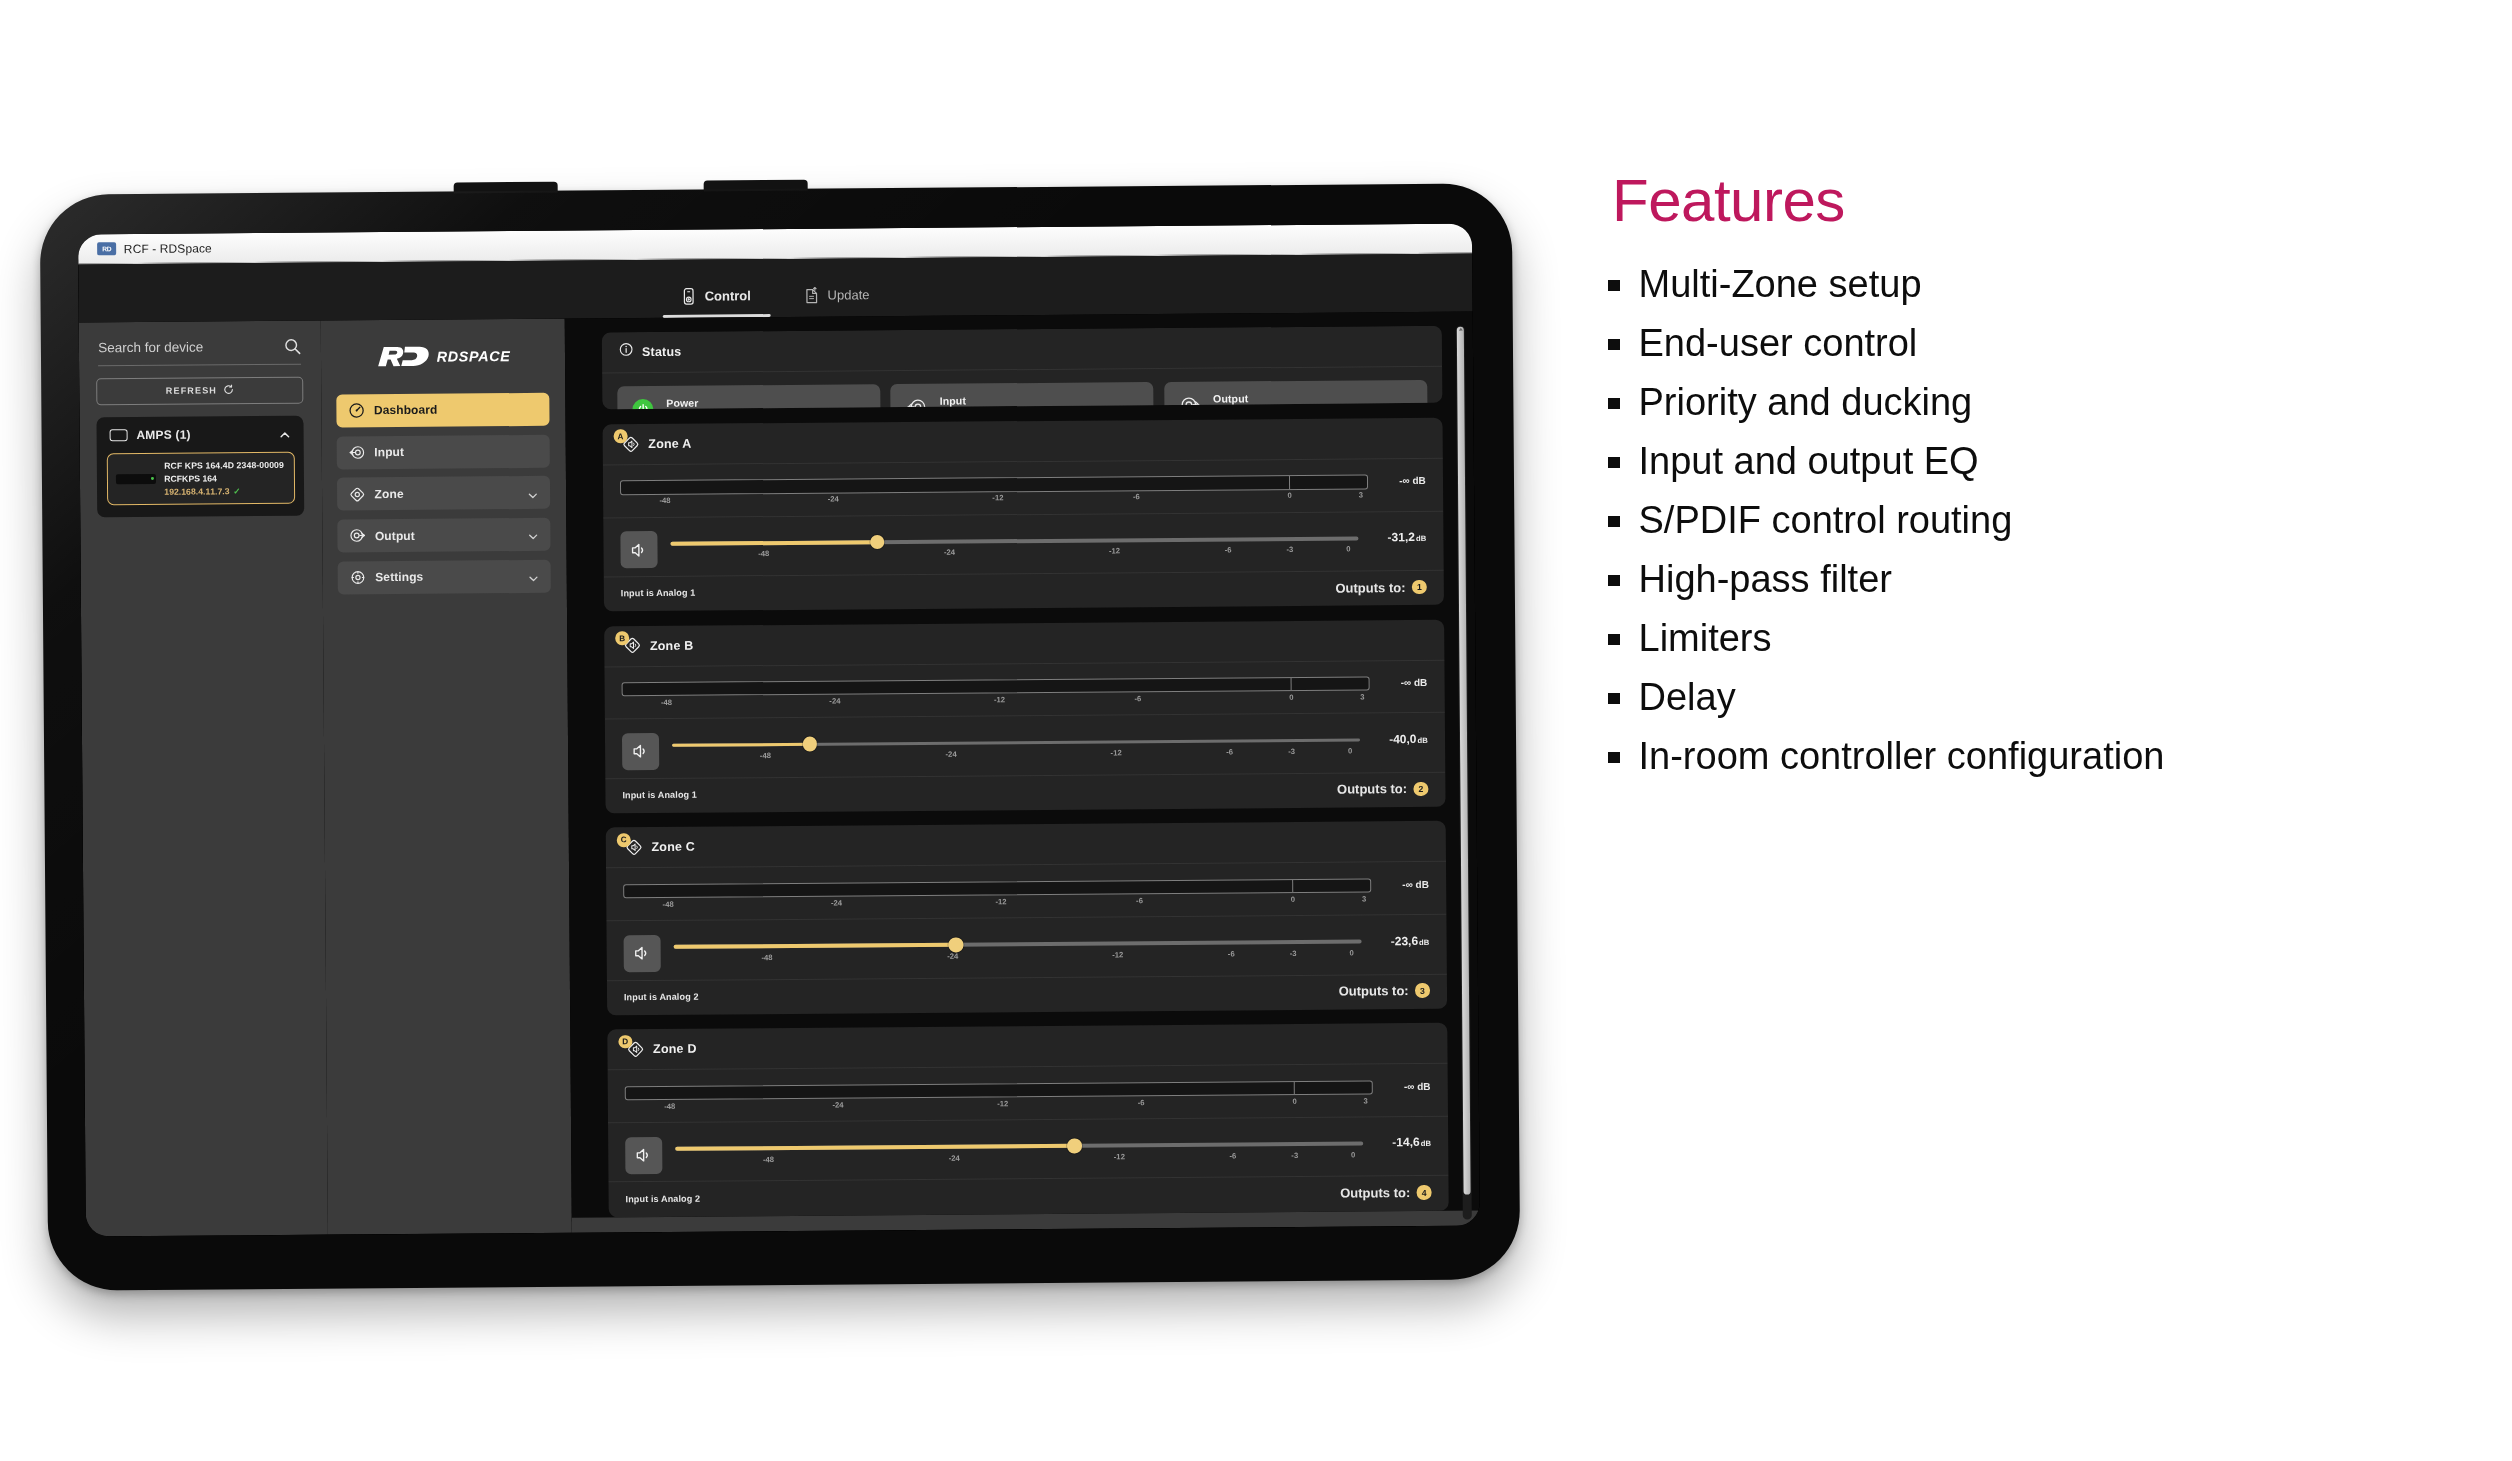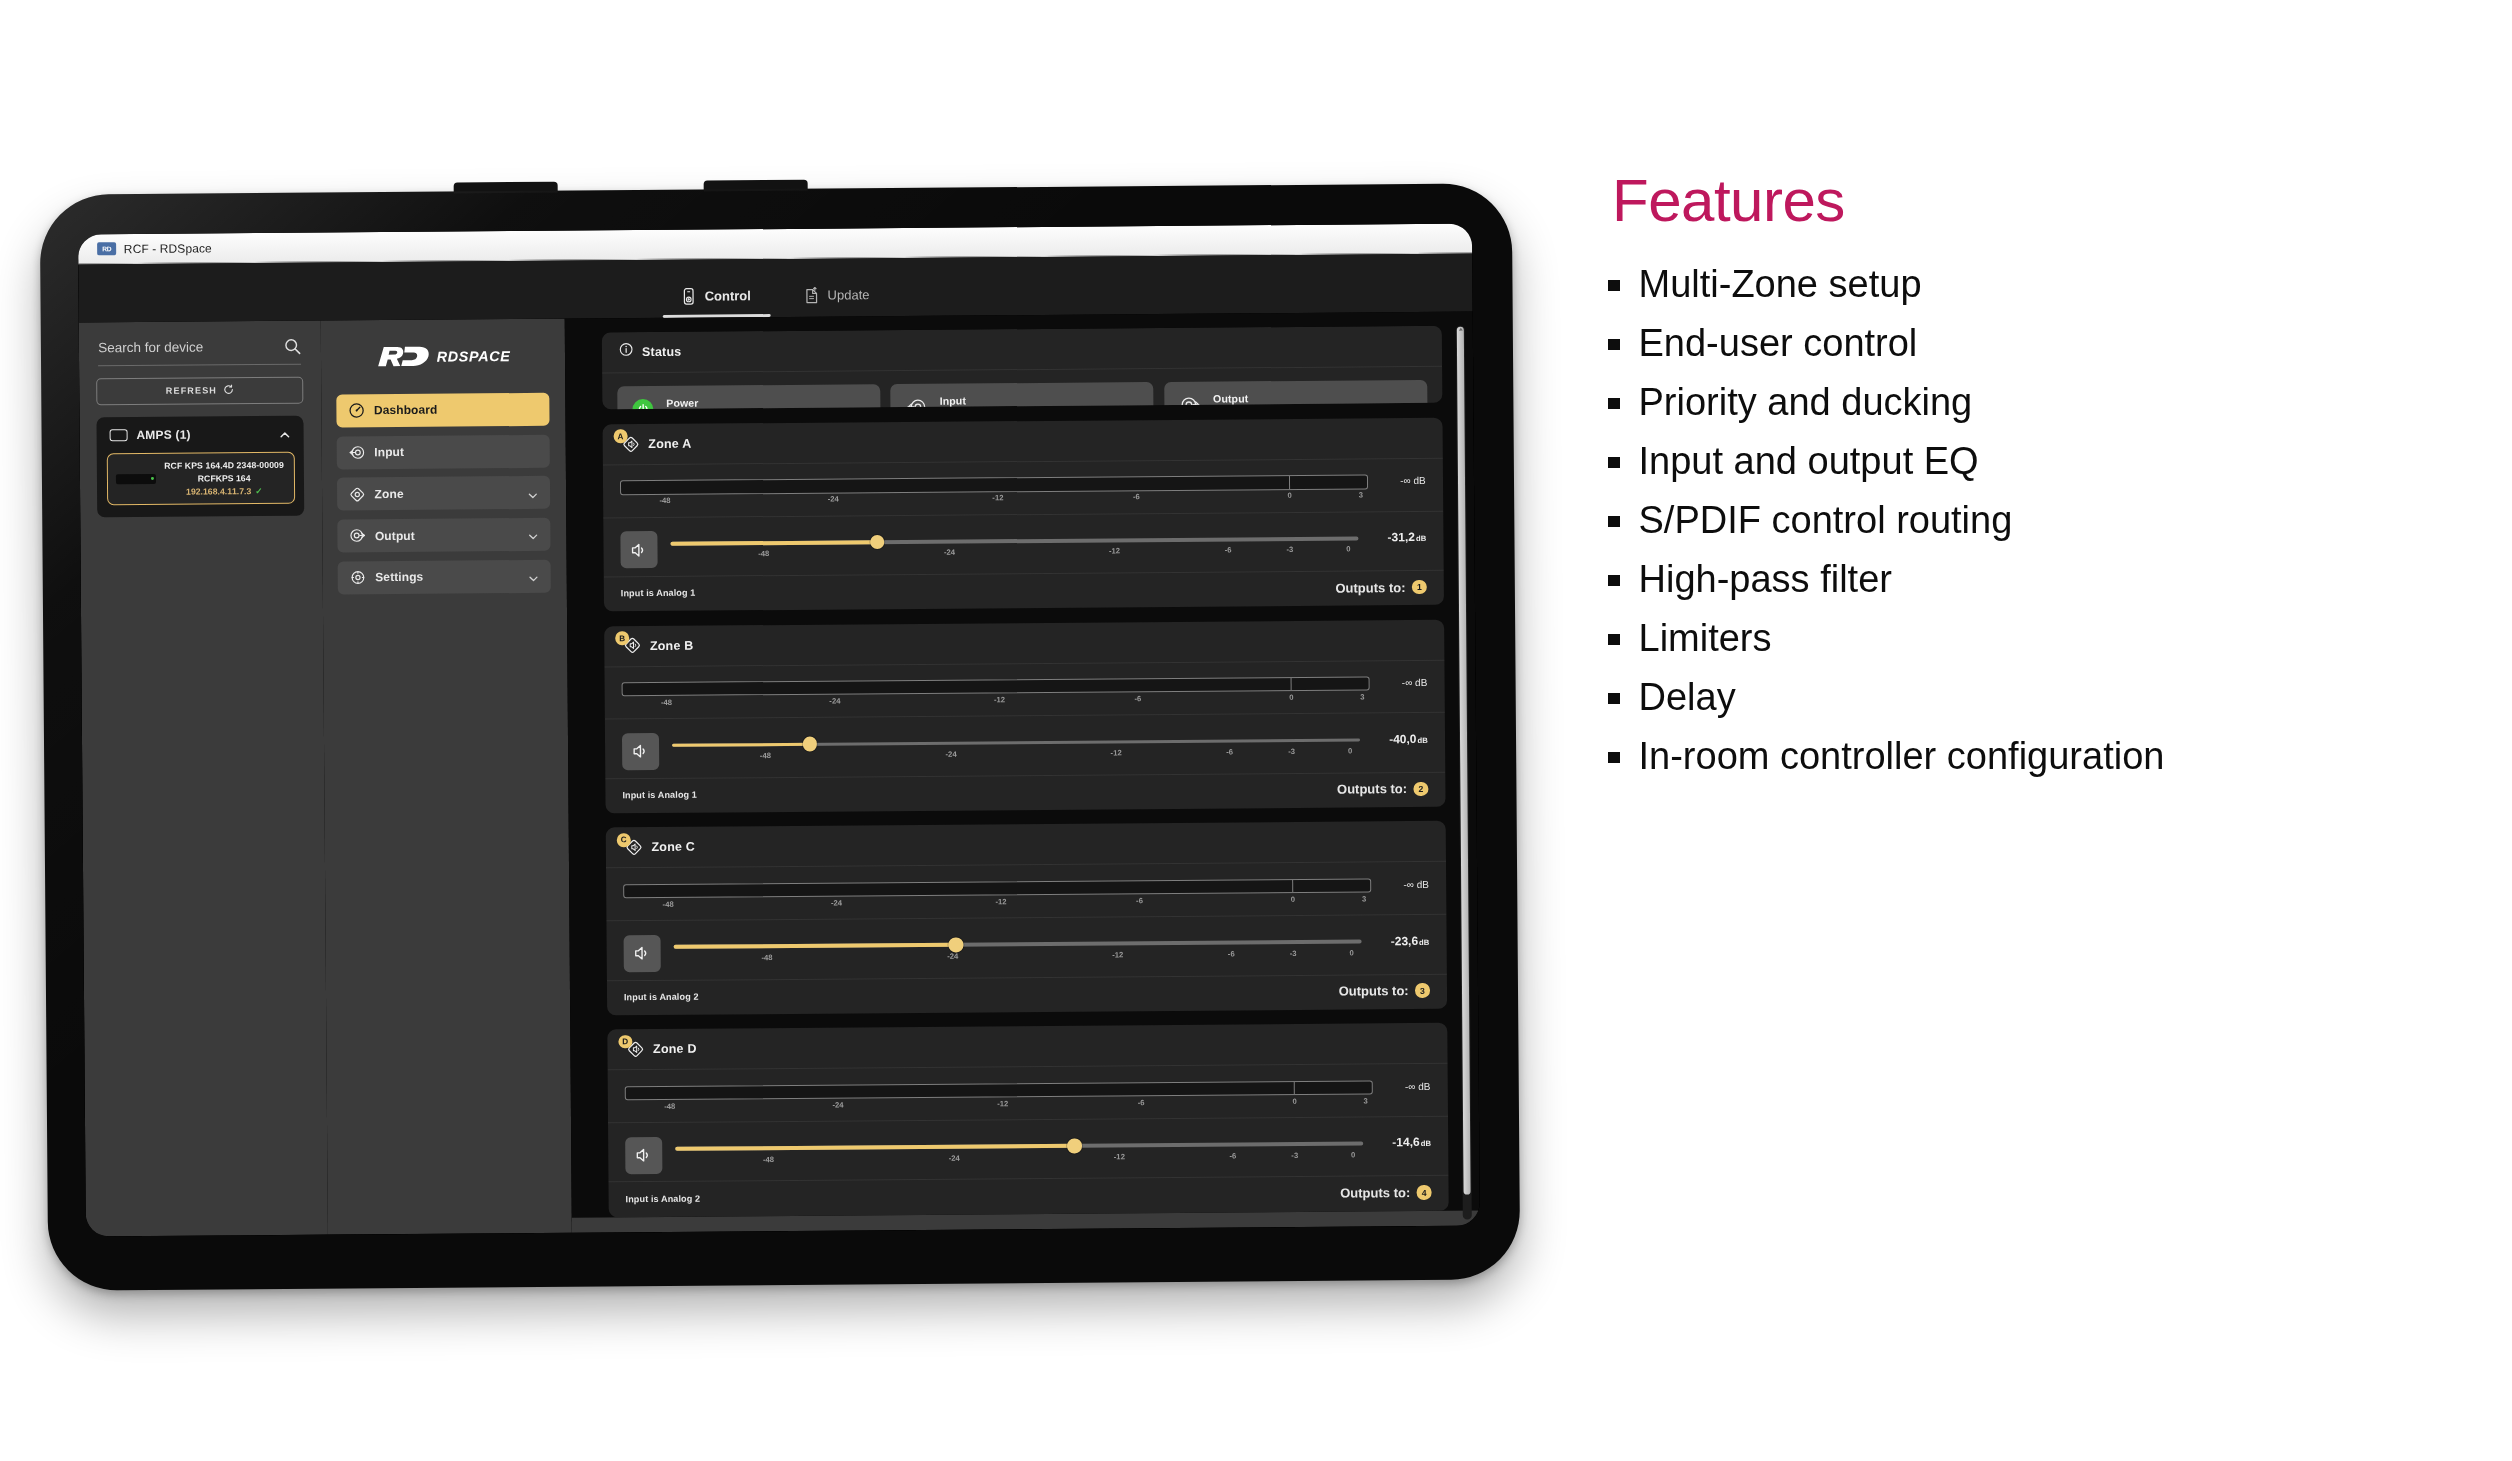--- a/index.html
+++ b/index.html
@@ -99,21 +99,21 @@
   #device-card{
     margin-top:11.5px;border:1.5px solid #e2b866;border-radius:6.7px;
     background:#242424;padding:6.7px 9.6px 6.7px 7.7px;display:flex;align-items:center;gap:8.7px;cursor:pointer;
   }
   #device-thumb{
     flex:0 0 40px;height:10.6px;background:#0c0c0c;border-radius:1.9px;position:relative;
   }
   #device-thumb:after{content:"";position:absolute;right:1.9px;top:3.8px;width:2.9px;height:2.9px;background:#49c24a;border-radius:50%;}
   #device-info{flex:1;min-width:0;}
   #device-title{color:#efefef;font-size:8.7px;font-weight:700;letter-spacing:0.1px;white-space:nowrap;}
-  .device-row{display:flex;justify-content:center;align-items:center;margin-top:2.9px;}
+  .device-row{display:flex;justify-content:flex-start;align-items:center;margin-top:2.9px;}
   .device-row span{font-size:8.7px;font-weight:700;white-space:nowrap;}
   .dev-brand{color:#efefef;}
   .dev-model{color:#efefef;}
   .dev-ip{color:#d8b472;}
   .dev-fw{color:#d8b472;}
   #device-check{color:#4fc14f;font-size:8.7px;margin-left:3.8px;font-weight:700;}
 
   
   #nav-panel{
     flex:0 0 244px;background:#3b3b3b;padding:11.5px 15.4px 0 15.4px;box-sizing:border-box;
@@ -172,21 +172,21 @@
   .zone-diamond{width:18.3px;height:18.3px;flex:0 0 18.3px;}
 
   .meter-row{display:flex;align-items:flex-start;padding:15.4px 17.3px 5.8px 17.3px;gap:13.5px;border-bottom:1px solid #333333;}
   .meter-wrap{flex:1;min-width:0;}
   .meter-bar{
     height:12.5px;border:1px solid #7e7e7e;border-radius:2.9px;background:#151515;position:relative;
   }
   .meter-bar:after{content:"";position:absolute;left:89.5%;top:0;bottom:0;width:1px;background:#7e7e7e;}
   .scale{position:relative;height:14.4px;margin-top:1.9px;}
   .scale span{position:absolute;transform:translateX(-50%);color:#9a9a9a;font-size:7.7px;font-weight:600;}
-  .meter-value{color:#e9e9e9;font-size:10px;font-weight:400;padding-top:1px;white-space:nowrap;min-width:44px;text-align:right;}
+  .meter-value{color:#e9e9e9;font-size:10px;font-weight:700;padding-top:1px;white-space:nowrap;min-width:44px;text-align:right;}
 
   .vol-row{display:flex;align-items:flex-start;padding:13.5px 17.3px 7.7px 17.3px;gap:13.5px;border-bottom:1px solid #333333;}
   .mute-button{
     width:37px;height:37px;border-radius:5.8px;background:#565656;flex:0 0 37px;
     display:flex;align-items:center;justify-content:center;cursor:pointer;
   }
   .slider-wrap{flex:1;min-width:0;padding-top:10.6px;}
   .slider-track{height:3.8px;background:#6d6d6d;border-radius:2.9px;position:relative;}
   .slider-fill{position:absolute;left:0;top:0;bottom:0;background:#eec96e;border-radius:2.9px;}
   .slider-knob{

